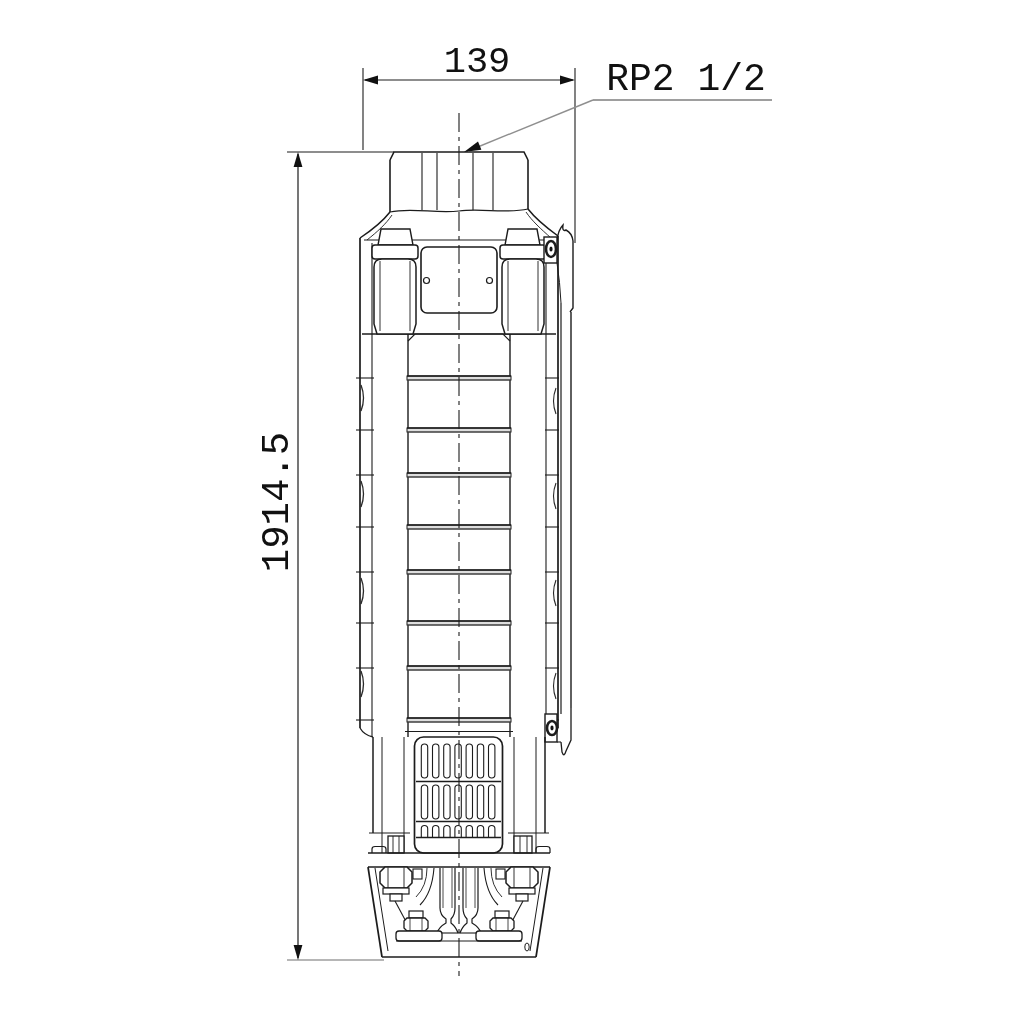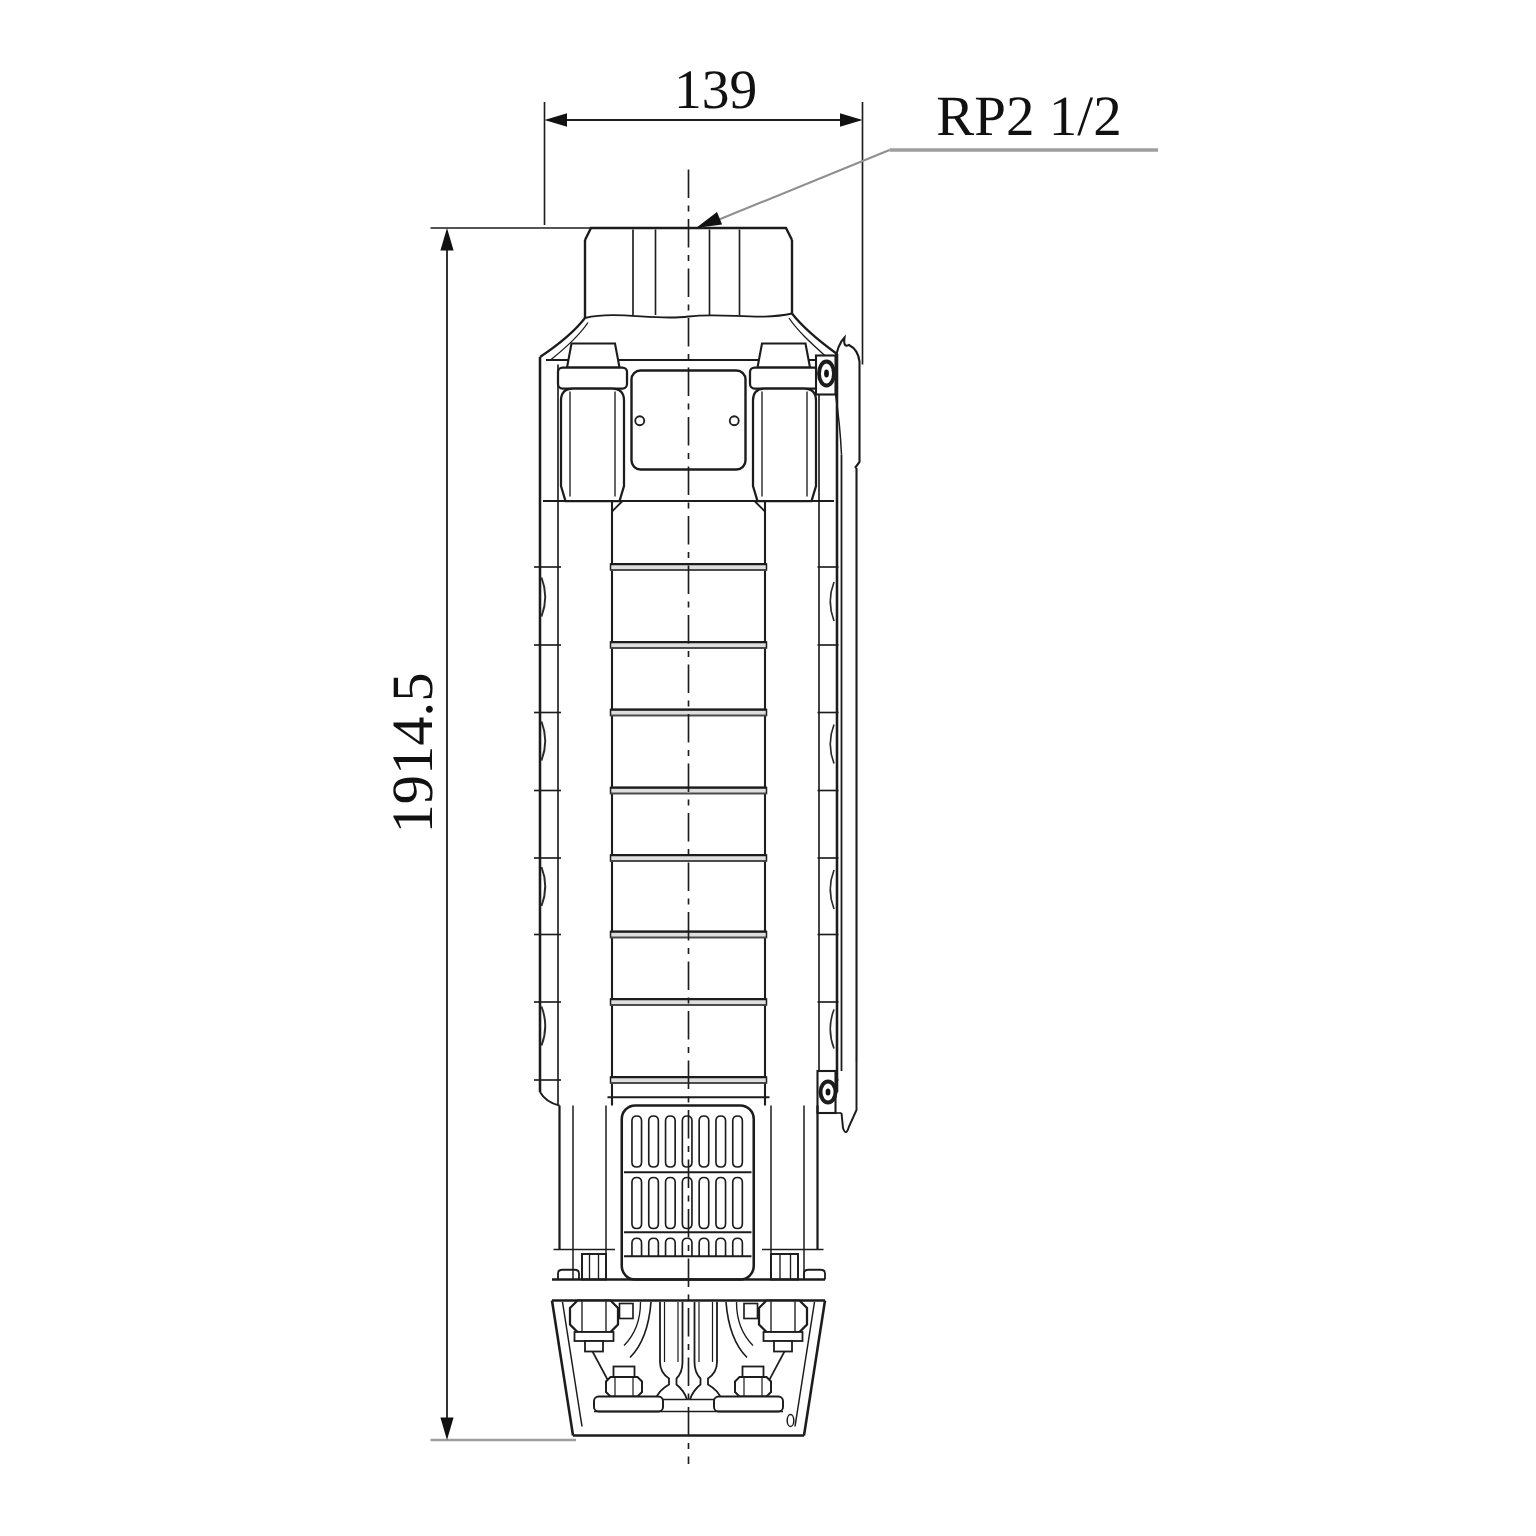--- a/index.html
+++ b/index.html
@@ -1,17 +1,17 @@
 <!DOCTYPE html>
 <html><head>
 <meta charset="utf-8">
 <style>
   html,body{margin:0;padding:0;background:#fff;}
   .stage{position:relative;width:1024px;height:1024px;background:#fff;overflow:hidden;
-         font-family:Liberation Serif, serif;}
+         font-family:Liberation Mono, monospace;}
   svg{display:block;}
   text{fill:#111;}
   .dimtext{font-size:37px;}
   .dimtext-rot{font-size:39px;}
   .leadtext{font-size:38px;}
 </style>
 </head>
 <body>
 
 <div class="stage">

